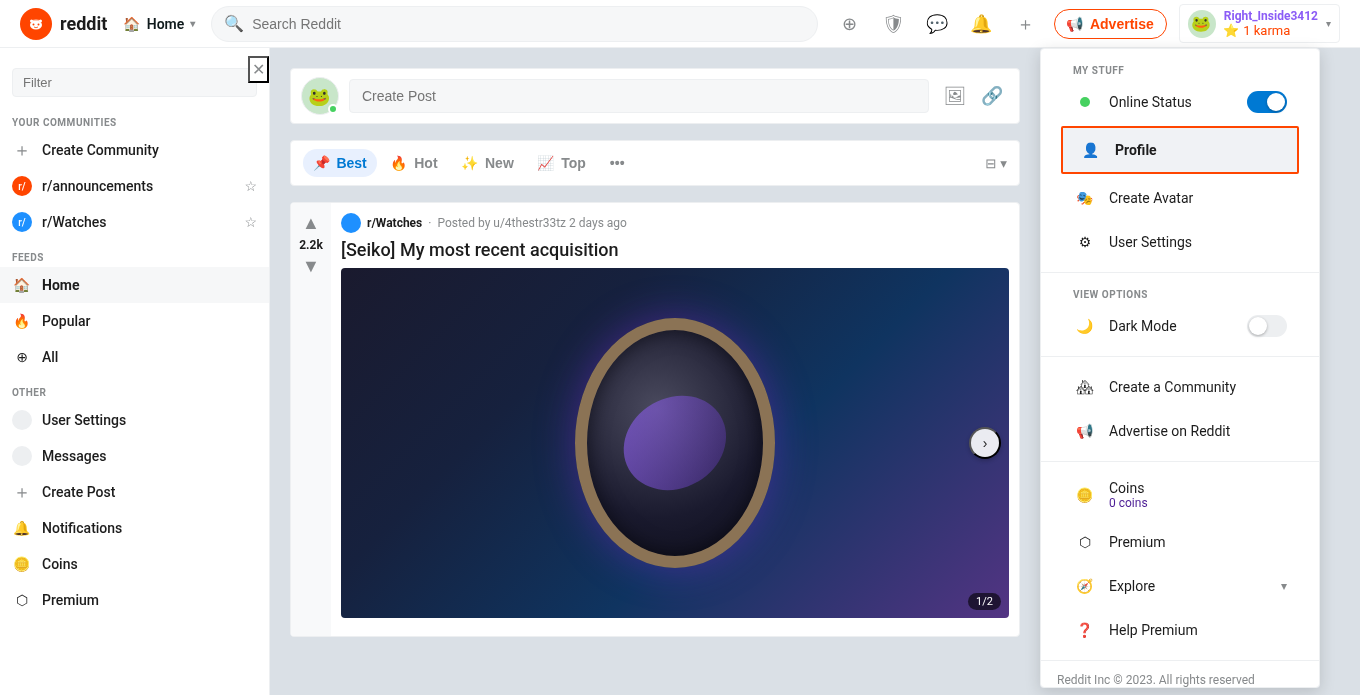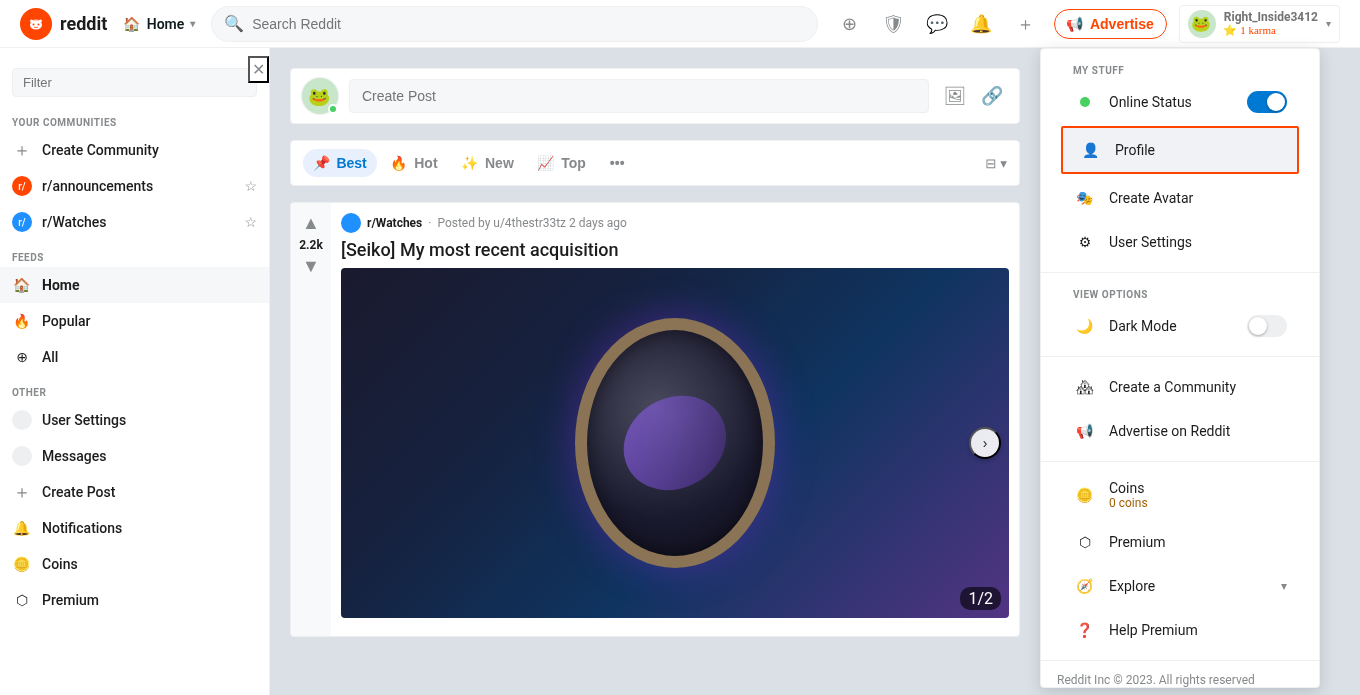--- a/index.html
+++ b/index.html
@@ -28,22 +28,22 @@
       display: flex; align-items: center; gap: 6px;
       background: #fff; border: 1px solid #ff4500; color: #ff4500; border-radius: 20px;
       padding: 6px 12px; font-weight: 700; font-size: 14px; cursor: pointer;
     }
     .user-btn {
       display: flex; align-items: center; gap: 8px;
       border: 1px solid #edeff1; border-radius: 4px; padding: 4px 8px; cursor: pointer;
     }
     .user-avatar { width: 28px; height: 28px; border-radius: 50%; background: #b0c4de; overflow: hidden; position: relative; }
     .user-info { font-size: 12px; }
-    .user-name { font-weight: 700; color: #737373; }
-    .user-karma { color: #ff4500; font-size: 11px; font-family: Liberation Serif, serif; }
+    .user-name { font-weight: 700; color: #8b5cf6; }
+    .user-karma { color: #ff4500; font-size: 13px; }
     .chevron-down { font-size: 10px; color: #878a8c; }
 
     
     .main-layout { display: flex; padding-top: 48px; height: 695px; }
 
     
     .sidebar {
       width: 270px; background: #fff; border-right: 1px solid #edeff1;
       overflow-y: auto; flex-shrink: 0; padding: 12px 0;
     }
@@ -95,42 +95,42 @@
     .post-subreddit { font-weight: 700; color: #1c1c1c; }
     .post-title { font-size: 18px; font-weight: 500; color: #1c1c1c; margin-bottom: 8px; }
     .post-image-container { position: relative; width: 100%; max-height: 400px; background: #000; border-radius: 4px; overflow: hidden; margin-bottom: 8px; }
     .post-image { width: 100%; height: 350px; object-fit: cover; background: linear-gradient(135deg, #1a1a2e 0%, #16213e 30%, #0f3460 60%, #533483 100%); display: flex; align-items: center; justify-content: center; }
     .watch-visual {
       width: 200px; height: 250px; border-radius: 50%; background: radial-gradient(circle at 40% 35%, #4a4a5e, #1a1a2e 60%, #0d0d1a);
       border: 12px solid #8b7355; box-shadow: 0 0 40px rgba(138, 43, 226, 0.4), inset 0 0 20px rgba(0,0,0,0.5);
       position: relative; overflow: hidden;
     }
     .watch-glow { position: absolute; top: 30%; left: 20%; width: 60%; height: 40%; background: linear-gradient(135deg, rgba(150,100,255,0.6), rgba(100,50,200,0.3)); border-radius: 50%; transform: rotate(-30deg); }
-    .post-image-counter { position: absolute; bottom: 8px; right: 8px; background: rgba(0,0,0,0.6); color: #fff; font-size: 16px; padding: 2px 8px; border-radius: 10px; }
+    .post-image-counter { position: absolute; bottom: 8px; right: 8px; background: rgba(0,0,0,0.6); color: #fff; font-size: 11px; padding: 2px 8px; border-radius: 10px; }
     .post-image-nav { position: absolute; right: 8px; top: 50%; transform: translateY(-50%); width: 32px; height: 32px; background: rgba(255,255,255,0.9); border-radius: 50%; display: flex; align-items: center; justify-content: center; cursor: pointer; color: #1c1c1c; font-size: 14px; box-shadow: 0 2px 4px rgba(0,0,0,0.2); }
     .subreddit-icon-small { width: 20px; height: 20px; border-radius: 50%; background: #edeff1; }
 
     
     .right-sidebar { width: 320px; flex-shrink: 0; padding: 20px 0 20px 20px; }
 
     
     .dropdown-menu {
       position: fixed; top: 48px; right: 40px; width: 280px;
       background: #fff; border: 1px solid #edeff1; border-radius: 4px;
       box-shadow: 0 4px 16px rgba(0,0,0,0.15); z-index: 200; overflow: hidden;
       max-height: 640px; overflow-y: auto;
     }
     .dropdown-section { padding: 8px 16px; border-bottom: 1px solid #edeff1; }
     .dropdown-section:last-child { border-bottom: none; }
     .dropdown-section-title { font-size: 10px; font-weight: 700; color: #878a8c; padding: 8px 16px 4px; text-transform: uppercase; letter-spacing: 0.5px; }
     .dropdown-item { display: flex; align-items: center; gap: 12px; padding: 10px 16px; cursor: pointer; color: #1c1c1c; font-size: 14px; }
     .dropdown-item.highlighted { background: #f0f2f5; border: 2px solid #ff4500; margin: 2px 4px; border-radius: 2px; }
     .dropdown-item-icon { width: 24px; height: 24px; display: flex; align-items: center; justify-content: center; flex-shrink: 0; }
     .dropdown-item-text { flex: 1; }
-    .dropdown-item-text .subtitle { font-size: 12px; color: #a16207; }
+    .dropdown-item-text .subtitle { font-size: 12px; color: #4c1d95; }
     .toggle-switch { width: 40px; height: 22px; background: #0079d3; border-radius: 11px; position: relative; cursor: pointer; }
     .toggle-switch.off { background: #edeff1; }
     .toggle-knob { position: absolute; top: 2px; right: 2px; width: 18px; height: 18px; background: #fff; border-radius: 50%; box-shadow: 0 1px 3px rgba(0,0,0,0.3); transition: right 0.2s; }
     .toggle-switch.off .toggle-knob { right: auto; left: 2px; }
     .online-status-badge { width: 10px; height: 10px; background: #46d160; border-radius: 50%; }
     .dropdown-footer { padding: 12px 16px; font-size: 12px; color: #878a8c; }
 
     
     ::-webkit-scrollbar { width: 6px; }
     ::-webkit-scrollbar-track { background: #f1f1f1; }
@@ -365,21 +365,21 @@
         <div class="online-status-badge"></div>
       </div>
       <span class="dropdown-item-text">Online Status</span>
       <div class="toggle-switch">
         <div class="toggle-knob"></div>
       </div>
     </div>
 
     <div class="dropdown-item highlighted">
       <div class="dropdown-item-icon">👤</div>
-      <span class="dropdown-item-text" style="font-weight:400;">Profile</span>
+      <span class="dropdown-item-text" style="font-weight:700;">Profile</span>
     </div>
 
     <div class="dropdown-item">
       <div class="dropdown-item-icon">🎭</div>
       <span class="dropdown-item-text">Create Avatar</span>
     </div>
 
     <div class="dropdown-item">
       <div class="dropdown-item-icon">⚙</div>
       <span class="dropdown-item-text">User Settings</span>

